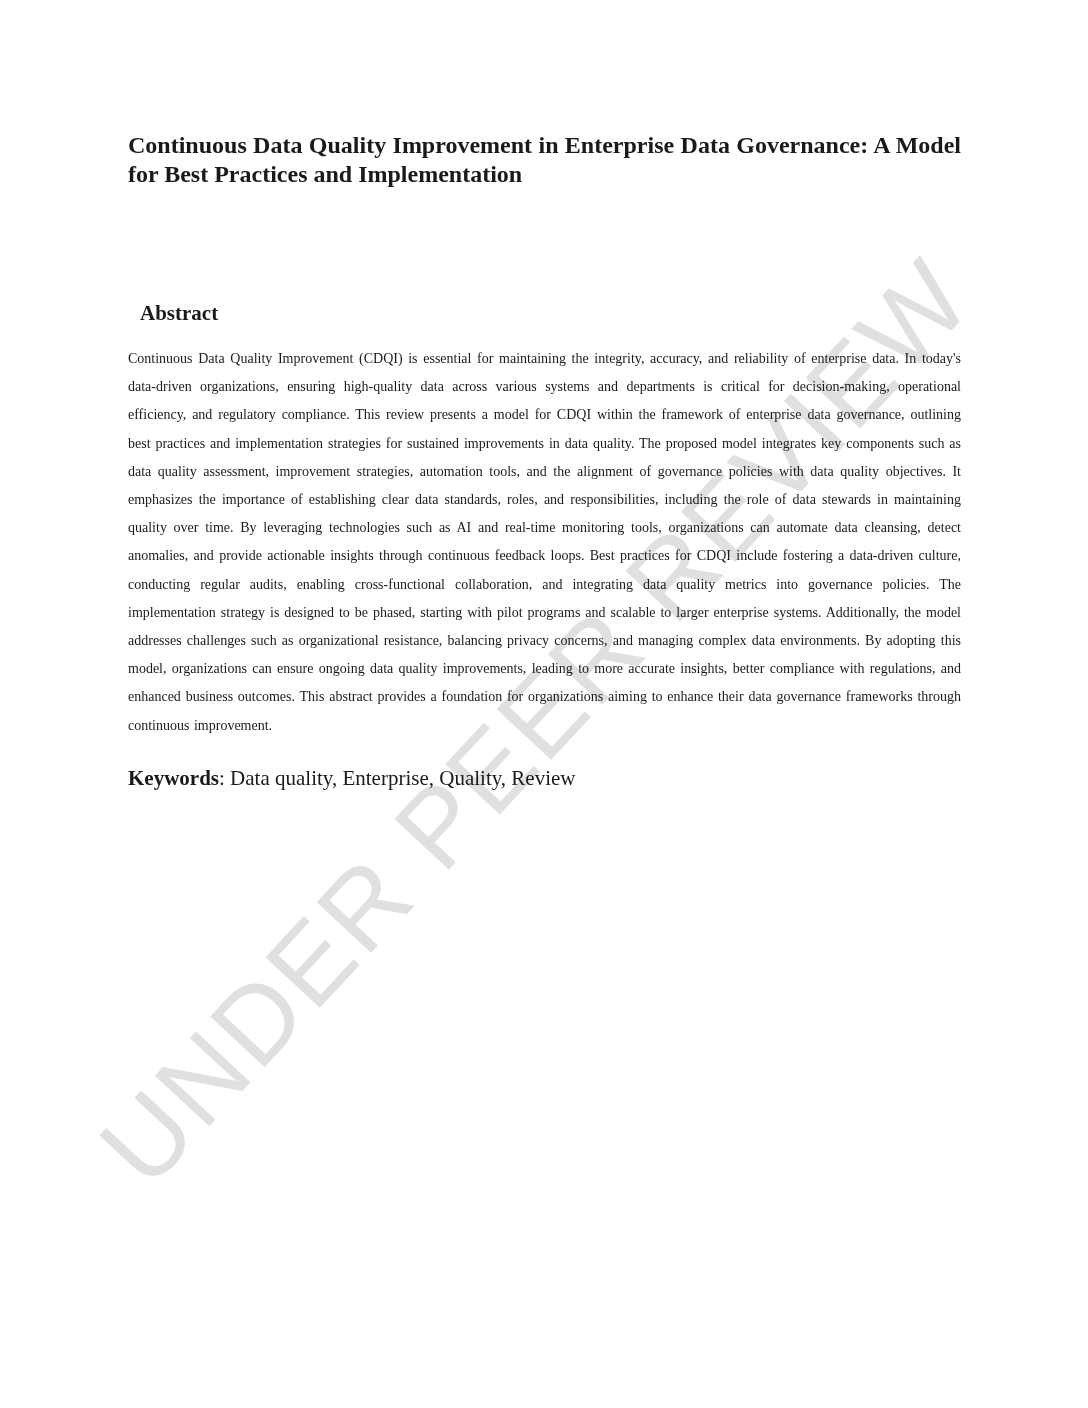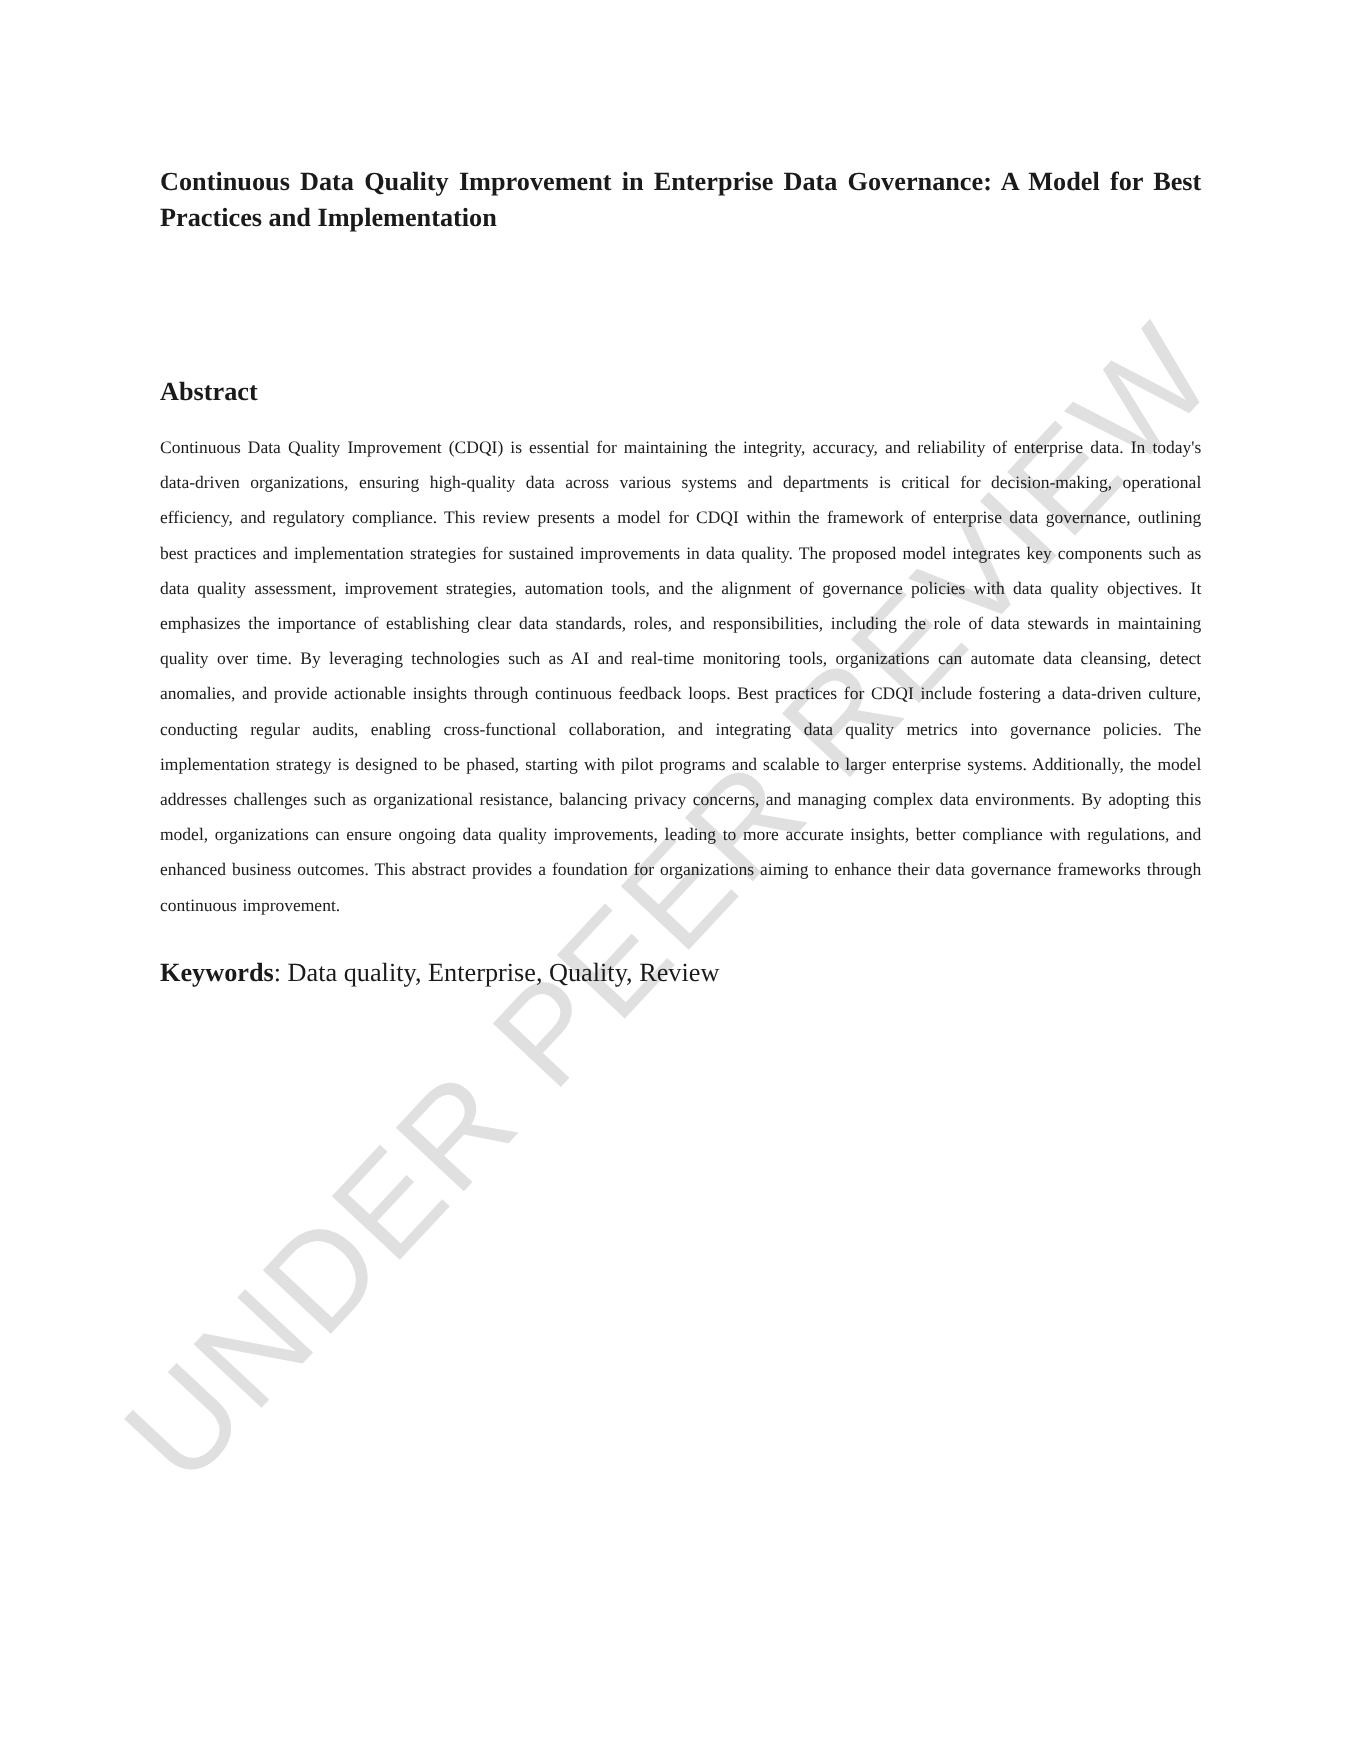--- a/index.html
+++ b/index.html
@@ -32,27 +32,27 @@
   }
   .content {
     position: absolute;
     left: 128px;
     top: 0;
     width: 833px;
     z-index: 2;
   }
   .paper-title {
     margin: 131px 0 0 0;
-    font-size: 21px;
+    font-size: 24px;
     line-height: 29px;
     font-weight: 700;
     text-align: justify;
   }
   .abstract-heading {
-    margin: 110px 0 0 0;
+    margin: 110px 0 0 12px;
     font-size: 21px;
     line-height: 28px;
     font-weight: 700;
   }
   .abstract-paragraph {
     margin: 18px 0 0 0;
     font-size: 14px;
     line-height: 28.2px;
     text-align: justify;
     word-spacing: 1px;

